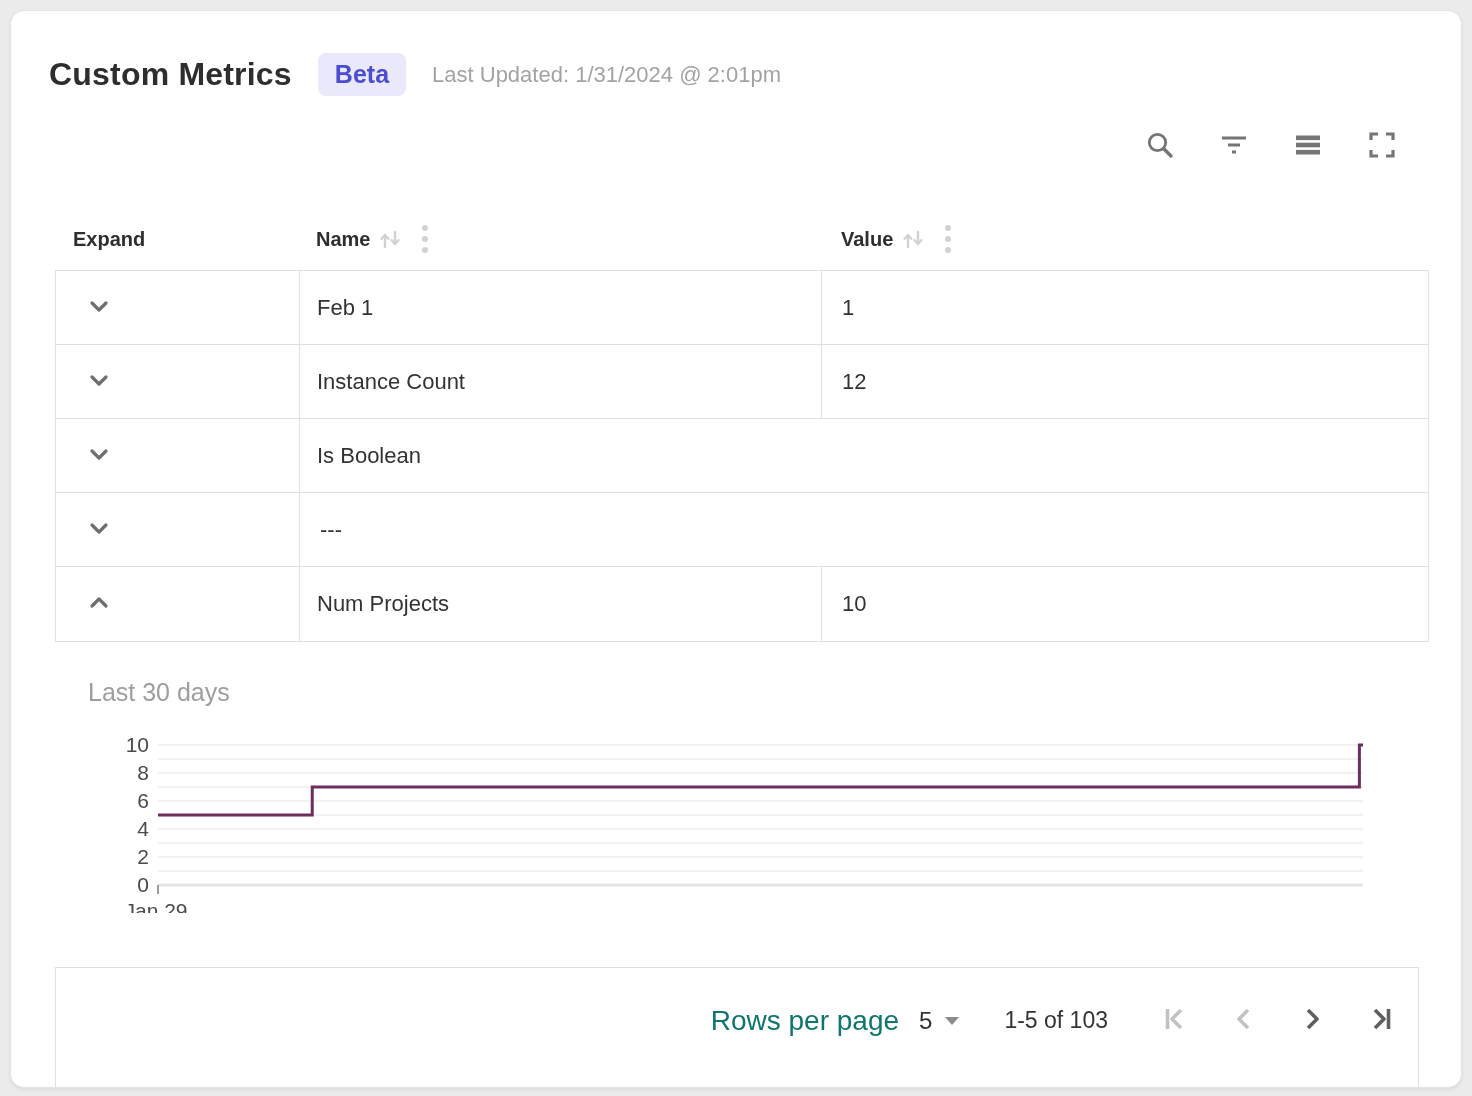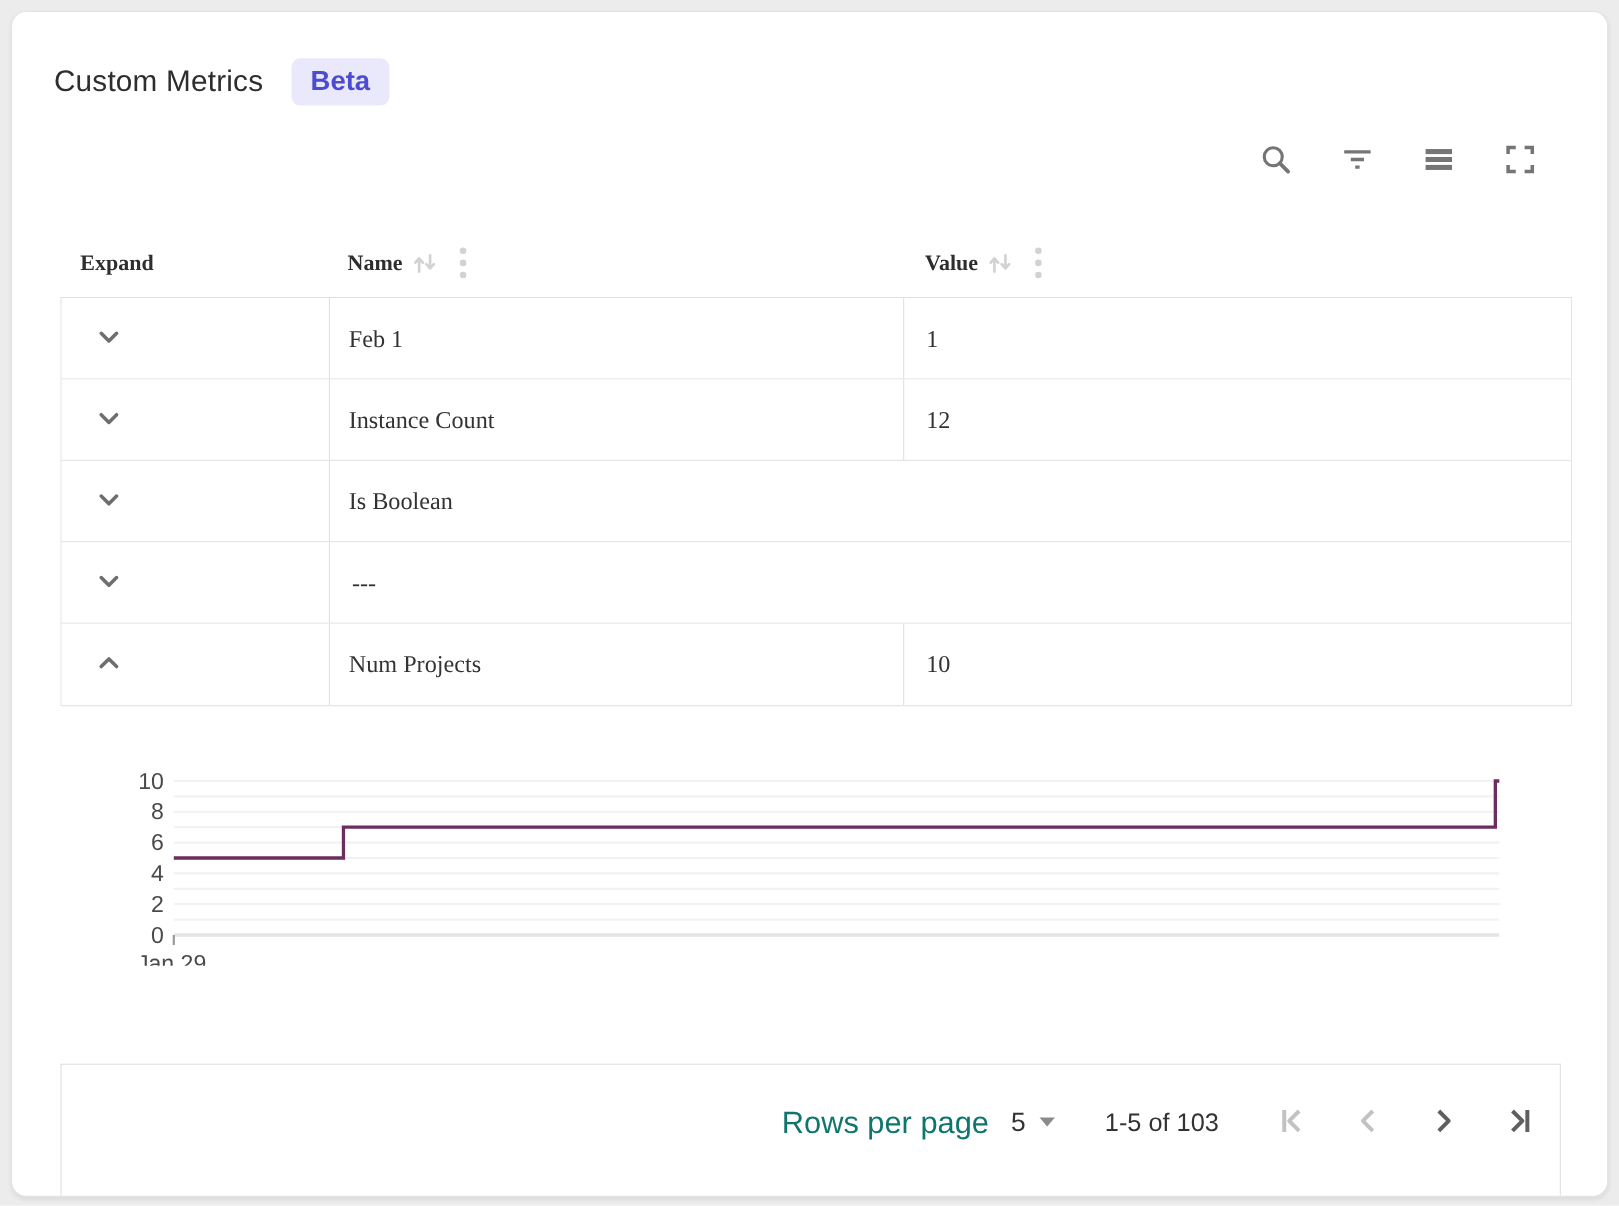--- a/index.html
+++ b/index.html
@@ -23,22 +23,22 @@
     overflow: hidden;
   }
   
   .card-header {
     display: flex;
     align-items: center;
     gap: 26px;
     padding: 42px 48px 0 38px;
   }
   .page-title {
-    font-size: 27px;
-    font-weight: 400;
+    font-size: 32px;
+    font-weight: 700;
     color: #2e2e2e;
     letter-spacing: 0.2px;
   }
   .beta-badge {
     background: #e9e9fb;
     color: #4c4cd0;
     font-size: 25px;
     font-weight: 700;
     padding: 9px 17px;
     border-radius: 8px;
@@ -56,21 +56,21 @@
     align-items: center;
     gap: 40px;
     padding-right: 62px;
   }
   .toolbar .icon-btn {
     width: 34px; height: 34px;
     display: flex; align-items: center; justify-content: center;
     background: none; border: none; cursor: pointer;
   }
   
-  .table-wrap { margin: 45px 32px 0 44px; font-family: Liberation Serif, serif; }
+  .table-wrap { margin: 45px 32px 0 44px; }
   .thead-row {
     display: grid;
     grid-template-columns: 244px 522px 1fr;
     height: 62px;
     align-items: center;
   }
   .th {
     display: flex; align-items: center; gap: 6px;
     padding-left: 18px;
     font-size: 20px;
@@ -138,20 +138,21 @@
   .col-menu-icon { margin-left: 10px; cursor: pointer; }
 </style>
 </head>
 <body>
 
 <div class="card">
 
   <div class="card-header">
     <div class="page-title">Custom Metrics</div>
     <div class="beta-badge">Beta</div>
+    <div class="last-updated">Last Updated: 1/31/2024 @ 2:01pm</div>
   </div>
 
   <div class="toolbar">
     <button class="icon-btn">
       <span>
         <svg width="32" height="32" viewBox="0 0 32 32" fill="none">
           <circle cx="13.5" cy="13.5" r="8.2" stroke="#757575" stroke-width="2.8"></circle>
           <line x1="19.8" y1="19.8" x2="27" y2="27" stroke="#757575" stroke-width="3.4" stroke-linecap="round"></line>
         </svg>
       </span>
@@ -289,20 +290,21 @@
           </span>
         </button>
       </div>
       <div class="td name-cell">Num Projects</div>
       <div class="td value-cell">10</div>
     </div>
   </div>
   </div>
 
   <div class="chart-section">
+    <div class="chart-title">Last 30 days</div>
     <svg id="metric-chart" width="1300" height="200" viewBox="0 0 1300 200">
         <line x1="70" x2="1275" y1="172" y2="172" stroke="#e5e5e5" stroke-width="3"></line>
         <line x1="70" x2="1275" y1="158" y2="158" stroke="#f2f2f2" stroke-width="2"></line>
         <line x1="70" x2="1275" y1="144" y2="144" stroke="#f2f2f2" stroke-width="2"></line>
         <line x1="70" x2="1275" y1="130" y2="130" stroke="#f2f2f2" stroke-width="2"></line>
         <line x1="70" x2="1275" y1="116" y2="116" stroke="#f2f2f2" stroke-width="2"></line>
         <line x1="70" x2="1275" y1="102" y2="102" stroke="#f2f2f2" stroke-width="2"></line>
         <line x1="70" x2="1275" y1="88" y2="88" stroke="#f2f2f2" stroke-width="2"></line>
         <line x1="70" x2="1275" y1="74" y2="74" stroke="#f2f2f2" stroke-width="2"></line>
         <line x1="70" x2="1275" y1="60" y2="60" stroke="#f2f2f2" stroke-width="2"></line>

